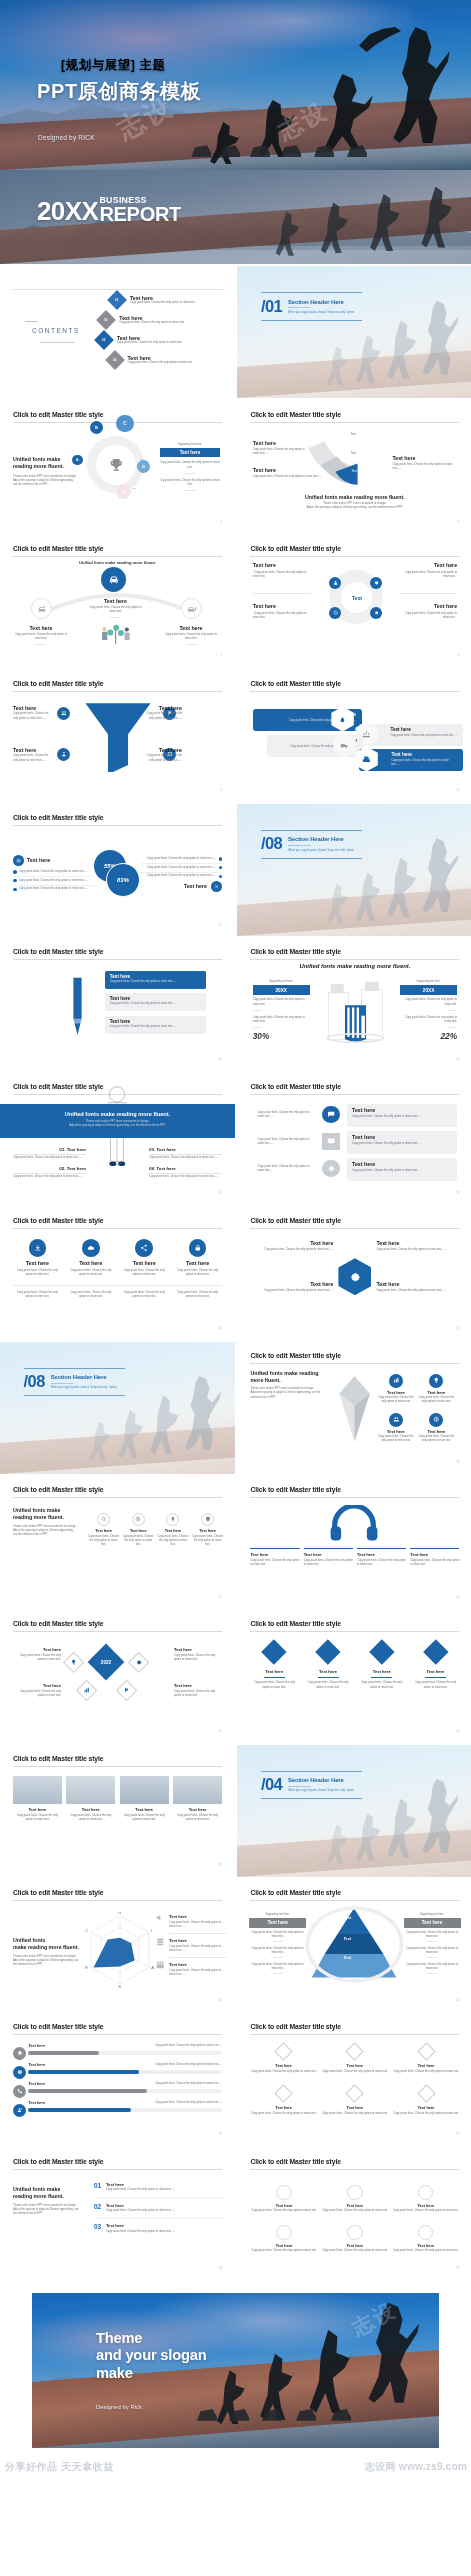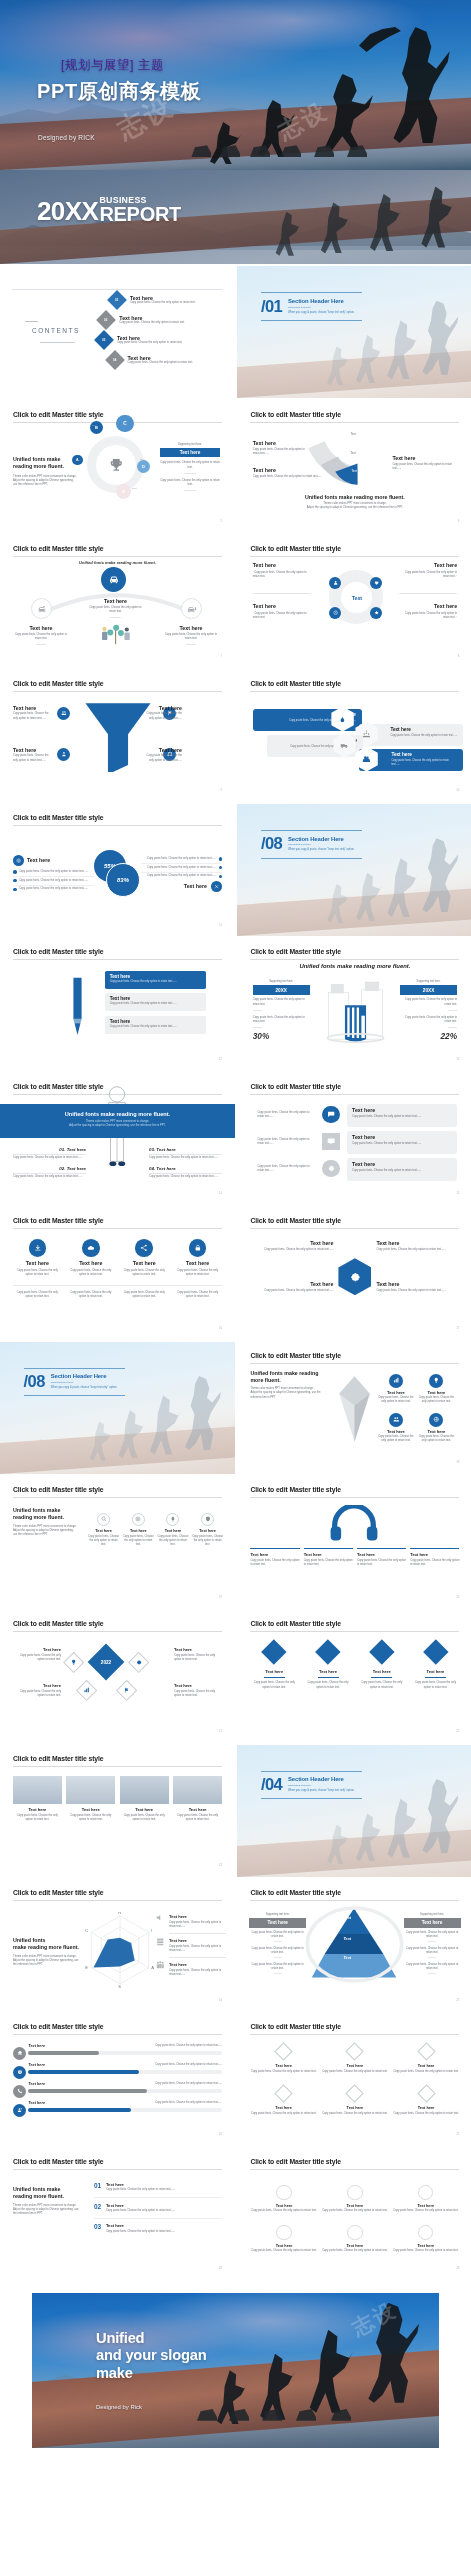--- a/index.html
+++ b/index.html
@@ -45,21 +45,21 @@
   .rnr3 { right:177px; bottom:13px; width:40px; height:57px;
     clip-path:polygon(44% 0,64% 8%,66% 26%,88% 34%,100% 24%,88% 44%,58% 56%,60% 78%,74% 100%,58% 100%,42% 76%,22% 98%,8% 96%,26% 64%,28% 38%,32% 16%);
   }
   .rnr4 { right:231px; bottom:5.9px; width:33px; height:42px;
     clip-path:polygon(46% 0,66% 10%,64% 30%,92% 38%,100% 30%,84% 50%,56% 60%,62% 84%,72% 100%,54% 100%,40% 78%,20% 100%,6% 94%,26% 62%,30% 32%);
   }
   .blocks { position:absolute; right:88px; bottom:13px; width:195px; height:25px; opacity:.88; }
   .blk { position:absolute; bottom:0; width:20px; height:11.8px; background:#20262b;
     clip-path:polygon(0 100%,18% 18%,78% 0,100% 70%,100% 100%); }
   .hero-txt { position:absolute; left:37px; top:57px; z-index:5; }
-  .hero-sub { color:#4c1d95; font-size:12.4px; letter-spacing:0.6px; font-weight:400; text-shadow:0 0.6px 2.4px rgba(0,0,0,.35);padding-left:24px; }
+  .hero-sub { color:#000000; font-size:12.4px; letter-spacing:0.6px; font-weight:700; text-shadow:0 0.6px 2.4px rgba(0,0,0,.35);padding-left:24px; }
   .hero-title { color:#fff; font-size:20px; font-weight:bold; letter-spacing:0.6px; margin-top:3.5px; text-shadow:0 1.2px 3.5px rgba(0,0,0,.4); }
   .hero-by { position:absolute; left:38px; top:134px; color:#e9eef4; font-size:6.5px; letter-spacing:0.2px; z-index:5; text-shadow:0 0.6px 1.8px rgba(0,0,0,.4); }
 
   
   .hero2 { position:relative; width:472px; height:94px; overflow:hidden;
     background:linear-gradient(170deg,#59708c 0%,#6b7f98 30%,#8a94a6 55%,#a7adb8 78%,#8e96a3 100%); }
   .hero2-mtn { position:absolute; left:0; bottom:14px; width:100%; height:42px; opacity:.5;
     background:linear-gradient(180deg,#48637f,#3d5771);
     clip-path:polygon(0 70%,7% 40%,14% 62%,22% 26%,30% 54%,38% 34%,47% 60%,56% 36%,64% 58%,73% 30%,82% 56%,92% 38%,100% 60%,100% 100%,0 100%); }
   .hero2-water { position:absolute; left:0; bottom:0; width:100%; height:17.7px; background:rgba(150,168,188,.55); }
@@ -86,21 +86,21 @@
   
   .sec { position:relative; width:235px; height:132px; overflow:hidden;
     background:linear-gradient(170deg,#d9ecf7 0%,#e5f1f9 35%,#f0f2f2 62%,#eae2dd 85%,#e3d7d1 100%); }
   .sec-fig { position:absolute; background:#9aa8b4; opacity:.5; }
   .sec-track { position:absolute; left:0; bottom:0; width:100%; height:31px;
     background:linear-gradient(180deg,#ded0c9,#d3c2ba); transform:skewY(-4deg); transform-origin:left bottom; }
   .sec-mtn { position:absolute; left:0; bottom:16.5px; width:46%; height:25px; opacity:.35;
     background:#bcd3e4; clip-path:polygon(0 80%,12% 40%,24% 70%,38% 28%,52% 64%,68% 34%,84% 62%,100% 40%,100% 100%,0 100%); }
   .sec-inner { position:absolute; left:23.6px; top:26px; width:101px; }
   .sec-line { height:0.6px; background:#6ba3cf; }
-  .sec-row { display:flex; align-items:center; padding:4.7px 0 5.9px; }
+  .sec-row { display:flex; align-items:flex-end; padding:4.7px 0 5.9px; }
   .sec-num { font-size:16.5px; font-weight:bold; color:#1b64a8; letter-spacing:-0.6px; line-height:1; }
   .sec-body { margin-left:5.9px; }
   .sec-h { font-size:5.9px; font-weight:bold; color:#1b64a8; letter-spacing:-0.1px; }
   .sec-s1 { font-size:2.5px; color:#3f7fb4; margin-top:1.8px; }
   .sec-s2 { font-size:2.7px; color:#3f7fb4; margin-top:1.8px; }
 
   
   .contents-label { position:absolute; left:32px; top:61px; font-size:6.5px; color:#5a6b80; letter-spacing:1.5px; }
   .c-line-a { position:absolute; left:25px; top:55px; width:13px; height:0.6px; background:#b9c2cd; }
   .c-line-b { position:absolute; left:40px; top:76px; width:35px; height:0.6px; background:#c8cfd8; }
@@ -1428,23 +1428,27 @@
       <div class="runner" style="right:192px;bottom:23.6px;width:32px;height:54px;background:#131a20;opacity:.9;clip-path:polygon(46% 0,66% 8%,64% 28%,92% 34%,100% 26%,82% 46%,56% 58%,62% 80%,74% 100%,54% 100%,40% 76%,20% 100%,6% 94%,26% 62%,30% 30%);"></div>
       <div class="blocks" style="right:65px;bottom:27px;width:177px;">
         <div class="blk" style="left:0"></div>
           <div class="blk" style="left:32px"></div>
         <div class="blk" style="left:65px"></div>
           <div class="blk" style="left:99px"></div>
         <div class="blk" style="left:134px"></div>
       </div>
       <div class="pgwm" style="right:41px; top:11.8px; font-size:21px;">志设</div>
       <div class="cl-txt">
-        <div class="cl-h">Unified</div>
+        <div class="cl-h">Theme</div>
         <div class="cl-h">and your slogan</div>
         <div class="cl-h">make</div>
       </div>
       <div class="cl-by">Designed by Rick</div>
     </div>
   </div>
 
+  <div class="footer">
+    <div class="wm-left">分享好作品 天天拿收益</div>
+    <div class="wm-right">志设网 www.zs9.com</div>
+  </div>
 
 </div>
 
 
 </body></html>

